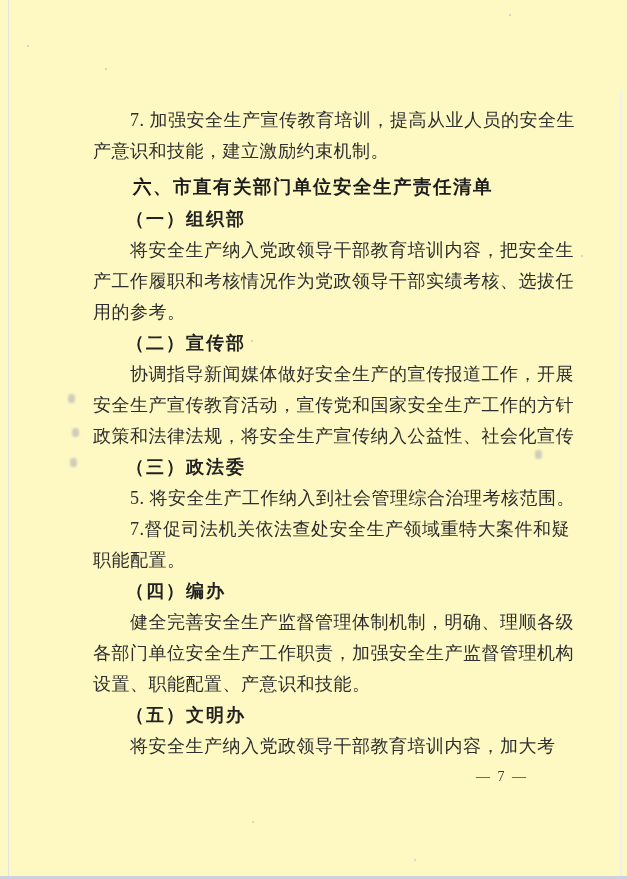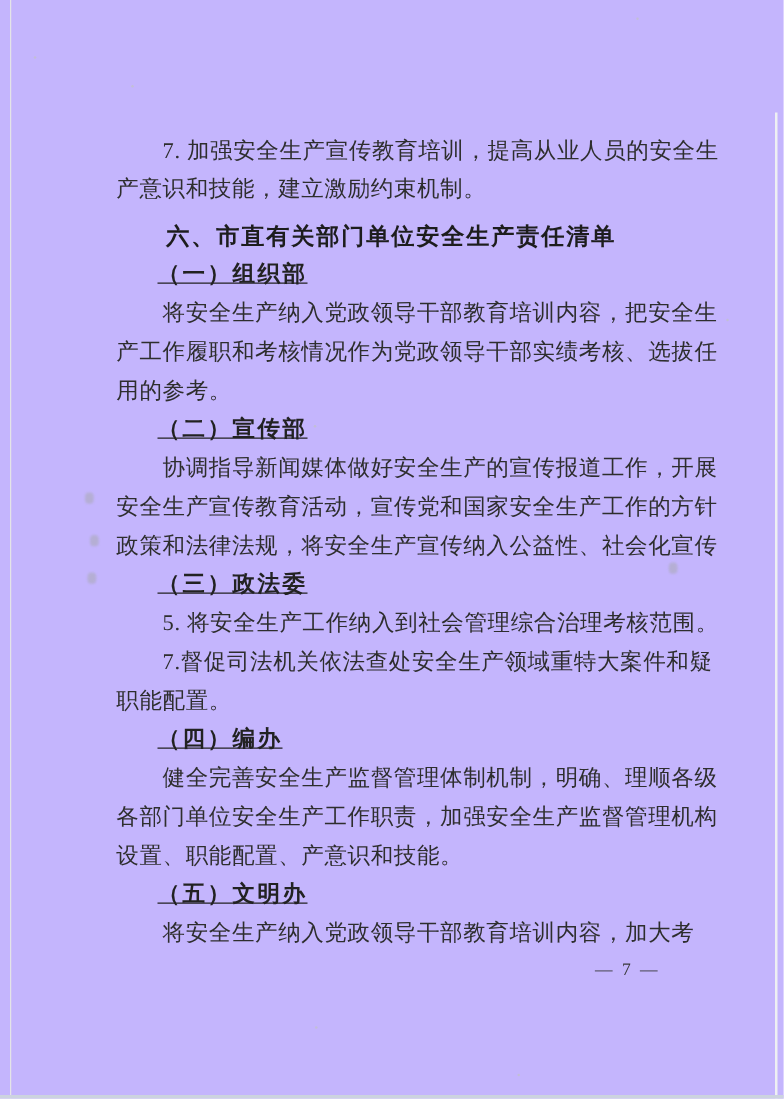--- a/index.html
+++ b/index.html
@@ -4,21 +4,21 @@
 <style>
   html, body {
     margin: 0;
     padding: 0;
     background: #ffffff;
   }
   #scan-page {
     position: relative;
     width: 627px;
     height: 879px;
-    background: #c4b5fd;
+    background: #fef9c3;
     overflow: hidden;
     font-family: "Liberation Serif", "DejaVu Serif", serif;
     color: #2e2e2e;
   }
   
   .edge-left {
     position: absolute; left: 8px; top: 0; width: 1px; height: 879px;
     background: #e4e4e8;
   }
   .edge-right {
@@ -38,34 +38,33 @@
   .line {
     height: 31px;
     line-height: 31px;
     font-size: 18px;
     letter-spacing: 0.5px;
     white-space: nowrap;
   }
   .indent { padding-left: 37px; }
   .h1 {
     margin-top: 6px;
-    font-family: Liberation Sans, sans-serif;
+    font-family: Liberation Mono, monospace;
     font-weight: bold;
     font-size: 18.5px;
     letter-spacing: 1.5px;
     color: #1d1d1d;
     padding-left: 40px;
   }
   .h2 {
     font-weight: bold;
     font-size: 18px;
     letter-spacing: 2px;
     color: #222222;
     padding-left: 33px;
-    text-decoration: underline;
   }
   .pagenum {
     font-size: 14px;
     letter-spacing: 2px;
     color: #373737;
     text-align: right;
     padding-right: 30px;
     height: 29px;
     line-height: 29px;
   }

